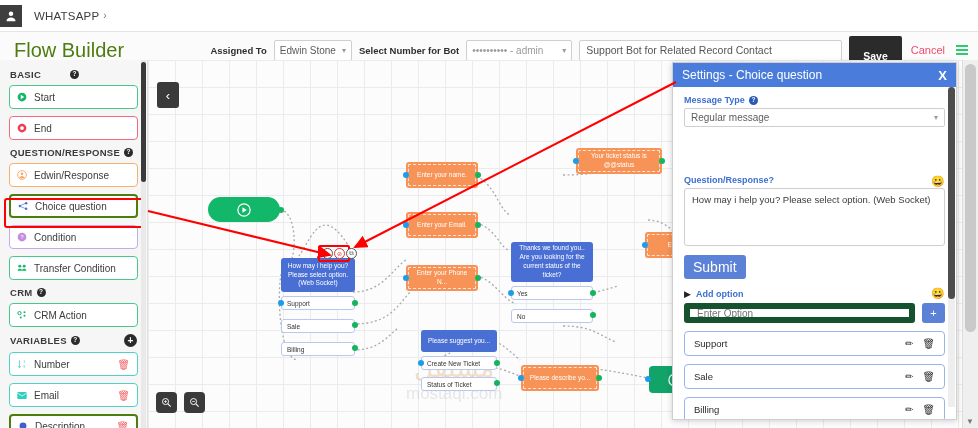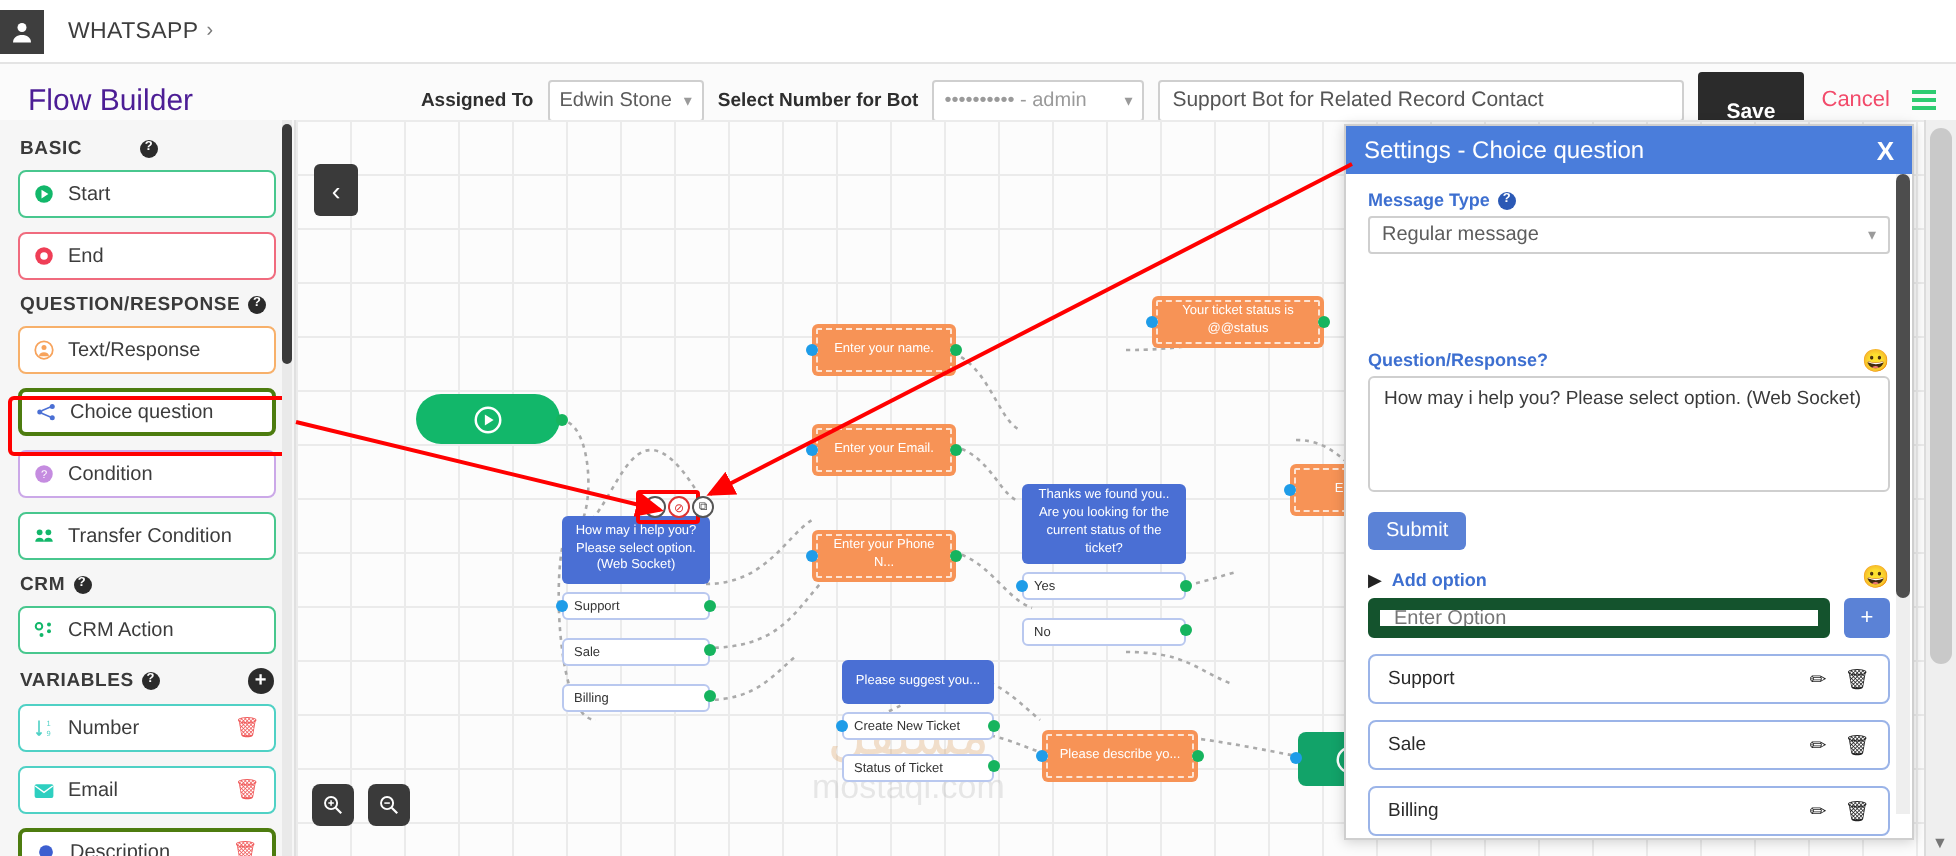--- a/index.html
+++ b/index.html
@@ -41,22 +41,22 @@
   #toolbar {
     height: 37px;
     background: #fbfbfb;
     border-bottom: 1px solid #dcdcdc;
     display: flex;
     align-items: center;
     padding: 0 8px 0 14px;
     position: relative;
   }
   #flow-title {
-    font-size: 15px;
-    color: #4c1d95;
+    font-size: 20px;
+    color: #4d7c0f;
     flex: 0 0 auto;
   }
   #toolbar-right {
     margin-left: auto;
     display: flex;
     align-items: center;
     gap: 7px;
   }
   .tb-label {
     font-size: 9.5px;
@@ -406,21 +406,21 @@
     padding: 5px 7px;
     resize: none;
     font-family: "Liberation Sans", sans-serif;
     margin-bottom: 7px;
   }
   #submit-button {
     background: #5b82d6;
     color: #fff;
     border: none;
     border-radius: 3px;
-    font-size: 10px;
+    font-size: 14px;
     padding: 4px 9px;
     cursor: pointer;
     font-family: "Liberation Sans", sans-serif;
     margin-bottom: 9px;
   }
   #add-option-row { display:flex; align-items:center; margin-bottom: 4px; }
   #add-option-row .tri { font-size: 9px; color:#222; margin-right: 5px; }
   #add-option-row .field-label { margin-bottom:0; }
   #option-input-row { display:flex; align-items:center; gap: 7px; margin-bottom: 8px; }
   #option-input {
@@ -541,21 +541,21 @@
       <span class="qmark">?</span>
     </div>
     <div class="side-item si-orange">
       <span class="icon-dot">
         <svg width="10" height="10" viewBox="0 0 16 16">
             <circle cx="8" cy="8" r="7" fill="none" stroke="#f7a35c" stroke-width="1.4"></circle>
             <circle cx="8" cy="6" r="2" fill="#f7a35c"></circle>
             <path d="M4 13c0-2.2 1.8-3.2 4-3.2s4 1 4 3.2z" fill="#f7a35c"></path>
           </svg>
       </span>
-      <span class="ilabel">Text/Response</span>
+      <span class="ilabel">Edwin/Response</span>
     </div>
     <div class="side-item si-blue">
       <span class="icon-dot">
         <svg width="11" height="10" viewBox="0 0 16 16">
             <circle cx="3" cy="8" r="2" fill="#4a6fd4"></circle>
             <circle cx="13" cy="3.5" r="2" fill="#4a6fd4"></circle>
             <circle cx="13" cy="12.5" r="2" fill="#4a6fd4"></circle>
             <path d="M4.5 7 11.5 4M4.5 9 11.5 12" stroke="#4a6fd4" stroke-width="1.1" fill="none"></path>
           </svg>
       </span>

